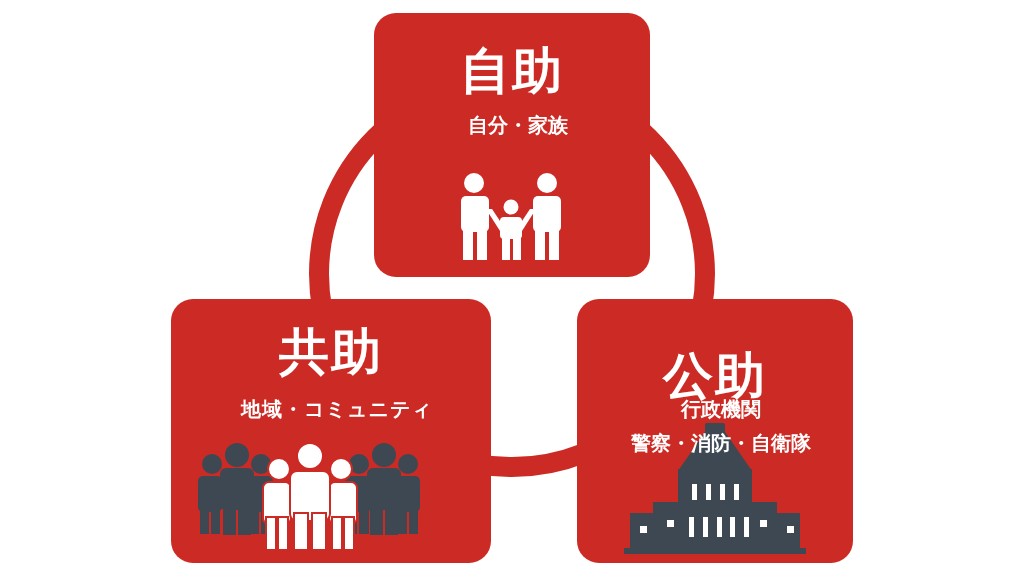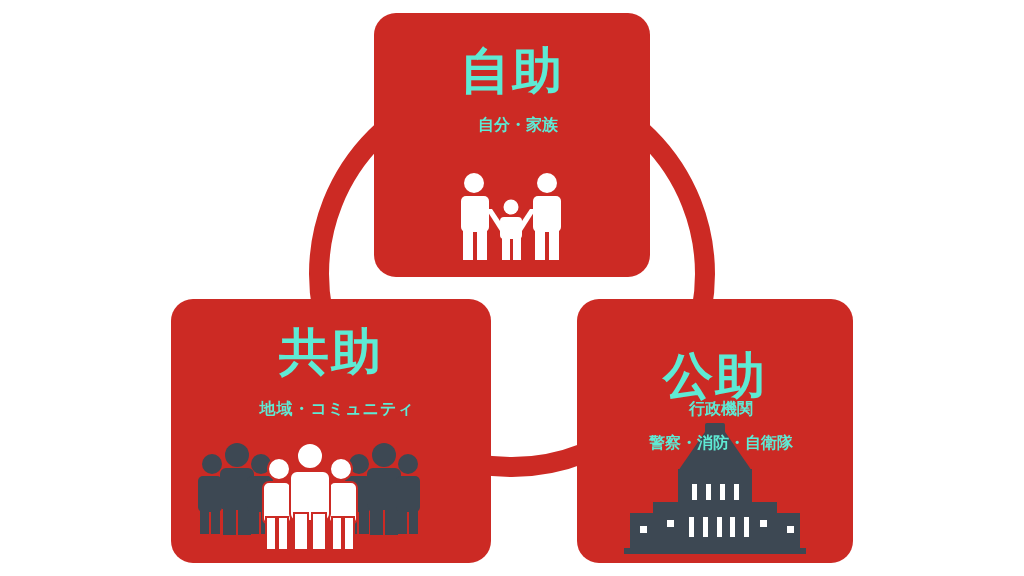--- a/index.html
+++ b/index.html
@@ -18,41 +18,41 @@
       position: absolute;
       left: 0; top: 0;
       width: 1024px; height: 576px;
     }
     .card {
       position: absolute;
       width: 276px;
       height: 264px;
       background: #cc2a24;
       border-radius: 22px;
-      color: #5eead4;
+      color: #ffffff;
       text-align: center;
       overflow: hidden;
     }
     .card .icon-layer {
       position: absolute;
       left: 0; top: 0;
       width: 276px; height: 264px;
     }
     .card .title {
       position: absolute;
       left: 0; right: 0;
       font-size: 50px;
       font-weight: bold;
       line-height: 56px;
       letter-spacing: 2px;
     }
     .card .sub {
       position: absolute;
       left: 12px; right: 0;
-      font-size: 16px;
+      font-size: 20px;
       font-weight: bold;
       line-height: 26px;
       white-space: nowrap;
     }
     #card-top   { left: 374px; top: 13px; }
     #card-left  { left: 171px; top: 299px; padding-left: 44px; }
     #card-right { left: 577px; top: 299px; }
 
     #card-top .title  { top: 30px; }
     #card-top .sub    { top: 99px; }

